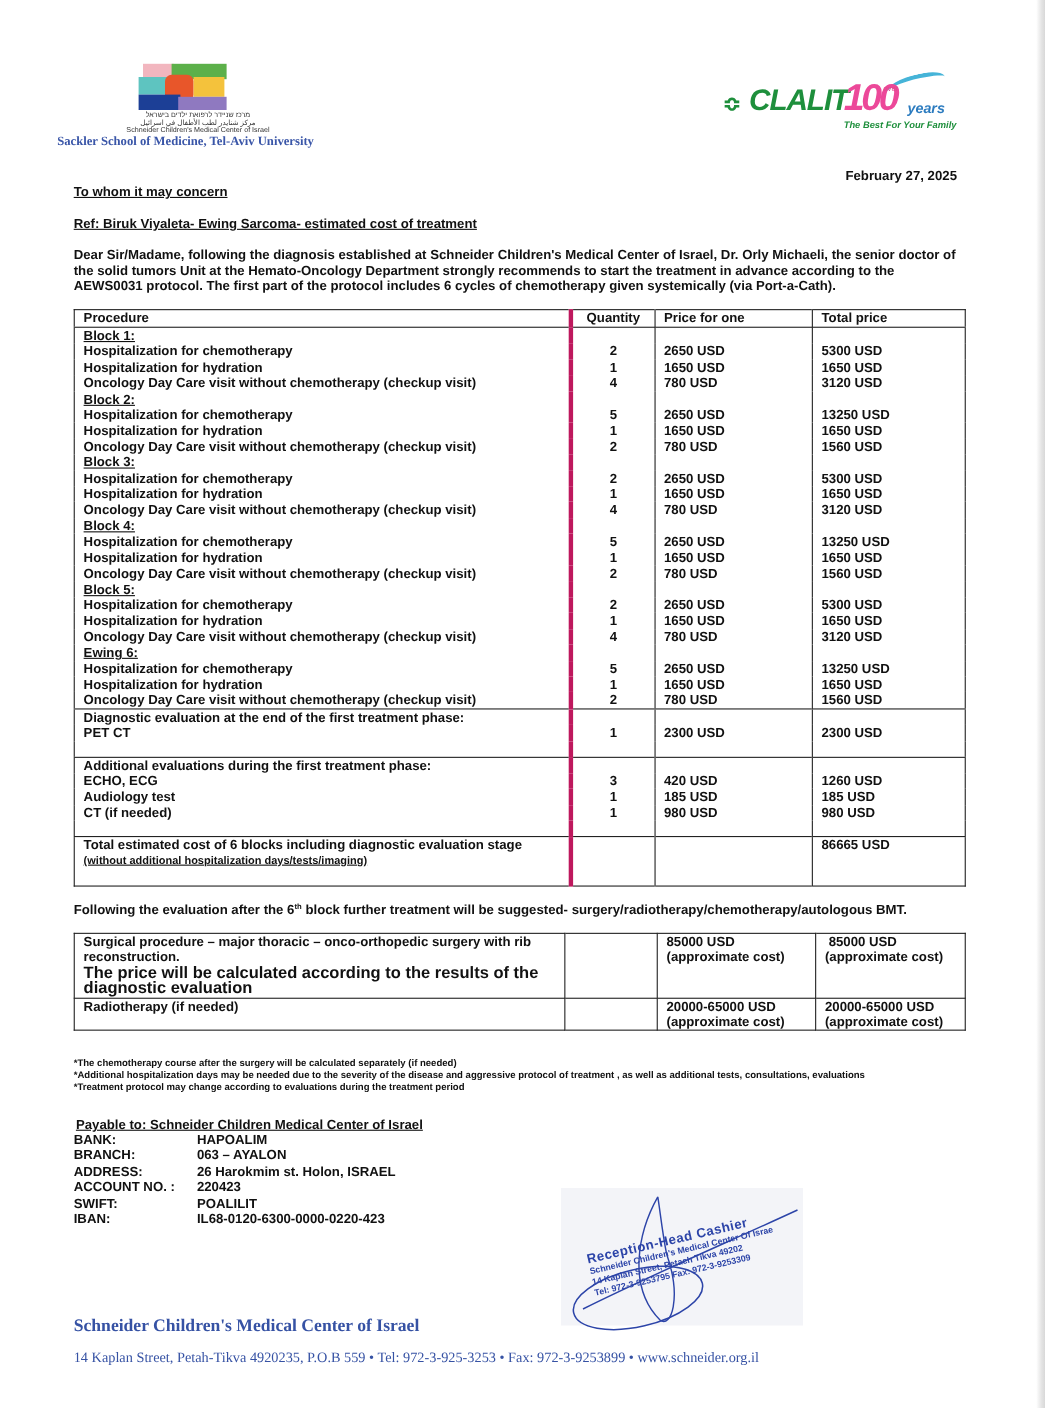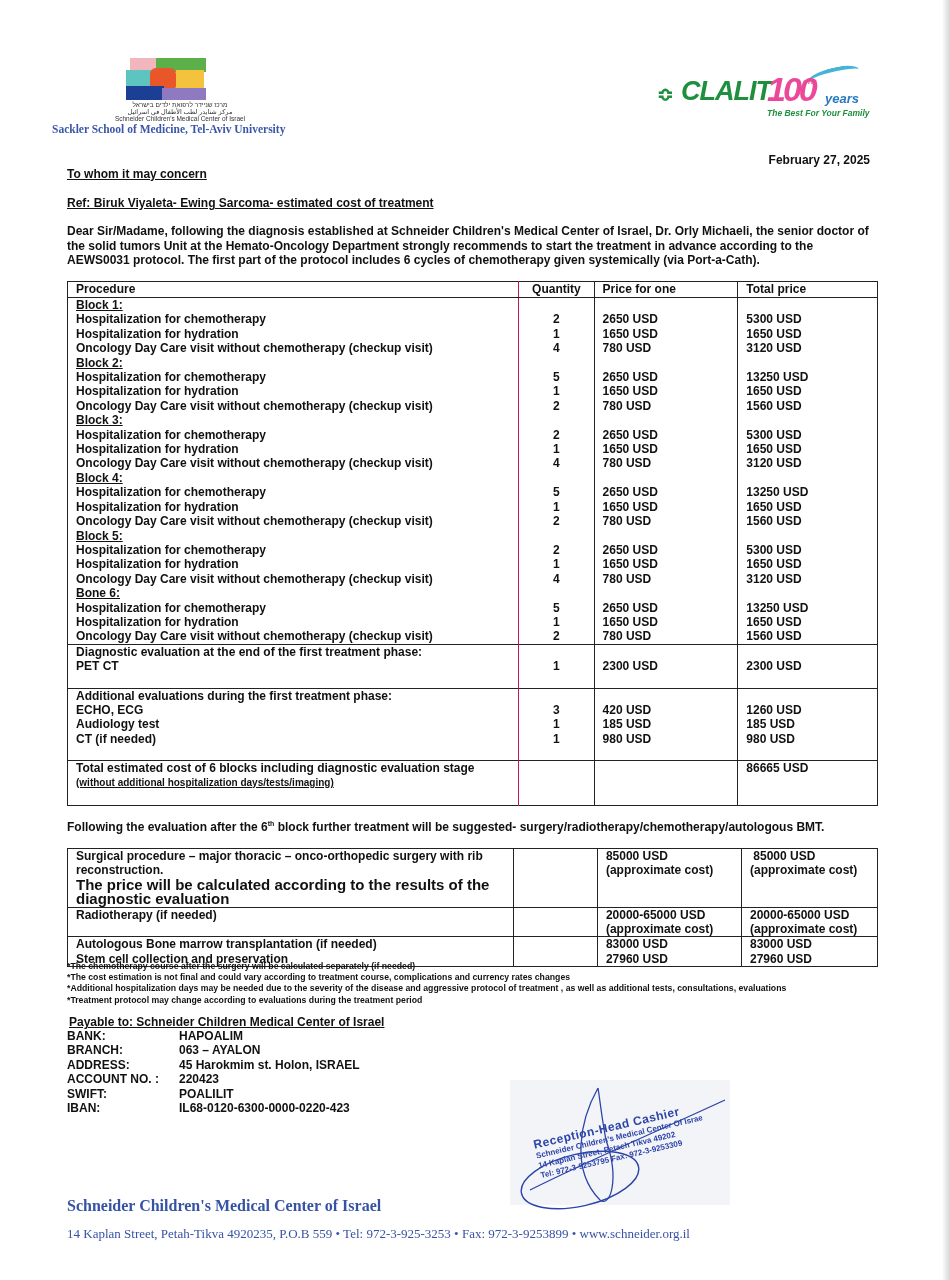--- a/index.html
+++ b/index.html
@@ -33,21 +33,21 @@
   
   .date { position: absolute; right: 80px; top: 153px; font-size: 12px; font-weight: bold; }
   .salutation { position: absolute; left: 67px; top: 167px; font-size: 12px; font-weight: bold; text-decoration: underline; }
   .ref { position: absolute; left: 67px; top: 196px; font-size: 12px; font-weight: bold; text-decoration: underline; text-align: right; }
   .intro { position: absolute; left: 67px; top: 224px; width: 810px; font-size: 12px; font-weight: bold; line-height: 14.5px; }
 
   table { border-collapse: collapse; font-size: 12px; font-weight: bold; }
   td, th { padding: 0 0 0 8px; vertical-align: top; text-align: left; font-weight: bold; line-height: 14.4px; }
 
   .main-table { position: absolute; left: 67px; top: 281px; width: 811px; border: 1.5px solid #222; }
-  .main-table .c1 { width: 440px; border-right: 1px solid #be185d; }
+  .main-table .c1 { width: 440px; border-right: 4px solid #be185d; }
   .main-table .c2 { width: 74px; border-right: 1px solid #222; text-align: center; padding-left: 0; }
   .main-table .c3 { width: 134px; border-right: 1px solid #222; }
   .main-table .c4 { width: 130px; }
   .main-table thead th { border-bottom: 1.5px solid #222; height: 15px; line-height: 15px; }
   .block-label { text-decoration: underline; font-weight: bold; }
   .sec-top td { border-top: 1.5px solid #222; }
   .spacer td { height: 14px; }
   .total-note { font-size: 10px; }
 
   .follow { position: absolute; left: 67px; top: 820px; font-size: 12px; font-weight: bold; white-space: nowrap; }
@@ -243,21 +243,21 @@
         <td class="c4">1650 USD</td>
       </tr>
     <tr>
         <td class="c1">Oncology Day Care visit without chemotherapy (checkup visit)</td>
         <td class="c2">4</td>
         <td class="c3">780 USD</td>
         <td class="c4">3120 USD</td>
       </tr>
 
     <tr>
-        <td class="c1"><span class="block-label">Bone 6:</span></td>
+        <td class="c1"><span class="block-label">Ewing 6:</span></td>
         <td class="c2"></td>
         <td class="c3"></td>
         <td class="c4"></td>
       </tr>
     <tr>
         <td class="c1">Hospitalization for chemotherapy</td>
         <td class="c2">5</td>
         <td class="c3">2650 USD</td>
         <td class="c4">13250 USD</td>
       </tr>
@@ -360,58 +360,42 @@
     <td class="c2"></td>
     <td class="c3">
           <div>20000-65000 USD</div>
           <div>(approximate cost)</div>
         </td>
     <td class="c4">
           <div>20000-65000 USD</div>
           <div>(approximate cost)</div>
         </td>
   </tr>
-  <tr>
-    <td class="c1">
-          <div>Autologous Bone marrow transplantation (if needed)</div>
-          <div>Stem cell collection and preservation</div>
-        </td>
-    <td class="c2"></td>
-    <td class="c3">
-          <div>83000 USD</div>
-          <div>27960 USD</div>
-        </td>
-    <td class="c4">
-          <div>83000 USD</div>
-          <div>27960 USD</div>
-        </td>
-  </tr>
 </tbody>
   </table>
 
 <div class="footnotes">
   <div>*The chemotherapy course after the surgery will be calculated separately (if needed)</div>
-  <div>*The cost estimation is not final and could vary according to treatment course, complications and currency rates changes</div>
   <div>*Additional hospitalization days may be needed due to the severity of the disease and aggressive protocol of treatment , as well as additional tests, consultations, evaluations</div>
   <div>*Treatment protocol may change according to evaluations during the treatment period</div>
 </div>
 
 <div class="payable">Payable to: Schneider Children Medical Center of Israel</div>
 <div class="bank">
   <div class="row">
       <span class="k">BANK:</span>
       <span>HAPOALIM</span>
     </div>
   <div class="row">
       <span class="k">BRANCH:</span>
       <span>063 – AYALON</span>
     </div>
   <div class="row">
       <span class="k">ADDRESS:</span>
-      <span>45 Harokmim st. Holon, ISRAEL</span>
+      <span>26 Harokmim st. Holon, ISRAEL</span>
     </div>
   <div class="row">
       <span class="k">ACCOUNT NO. :</span>
       <span>220423</span>
     </div>
   <div class="row">
       <span class="k">SWIFT:</span>
       <span>POALILIT</span>
     </div>
   <div class="row">

